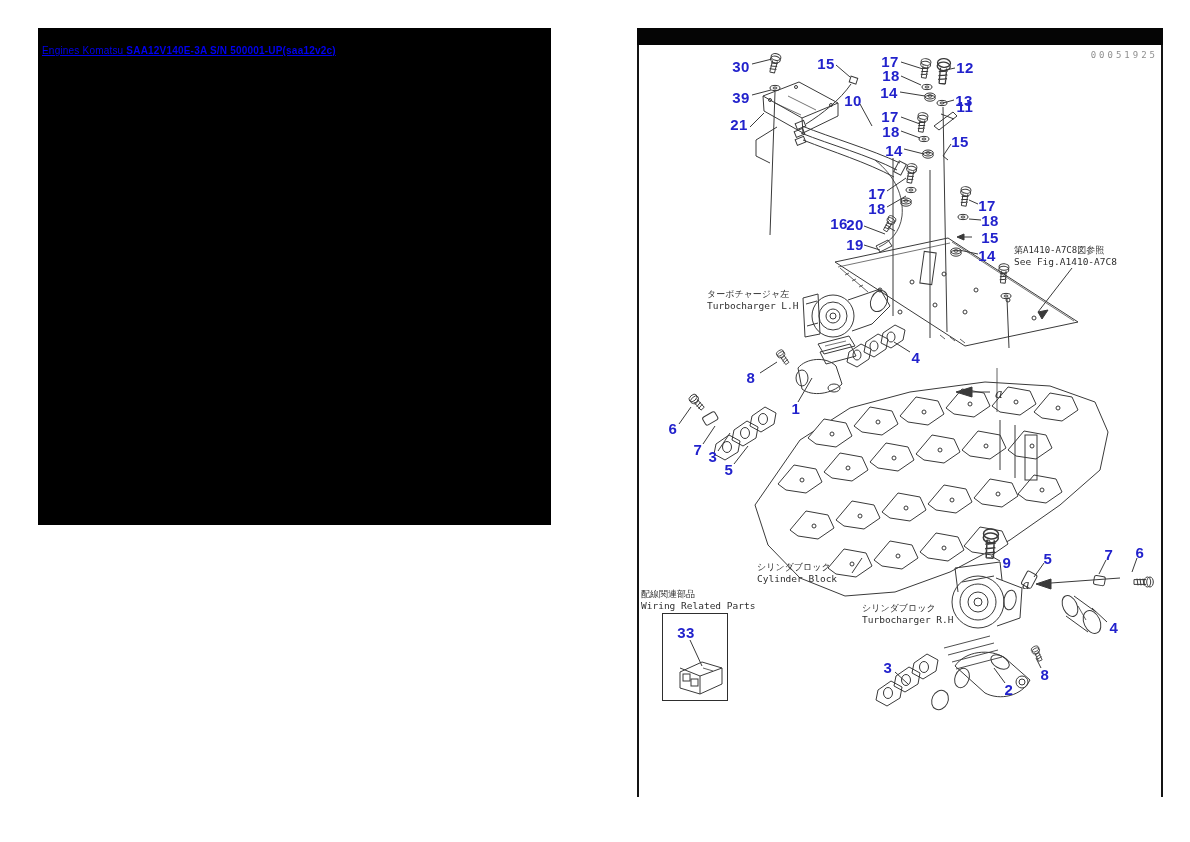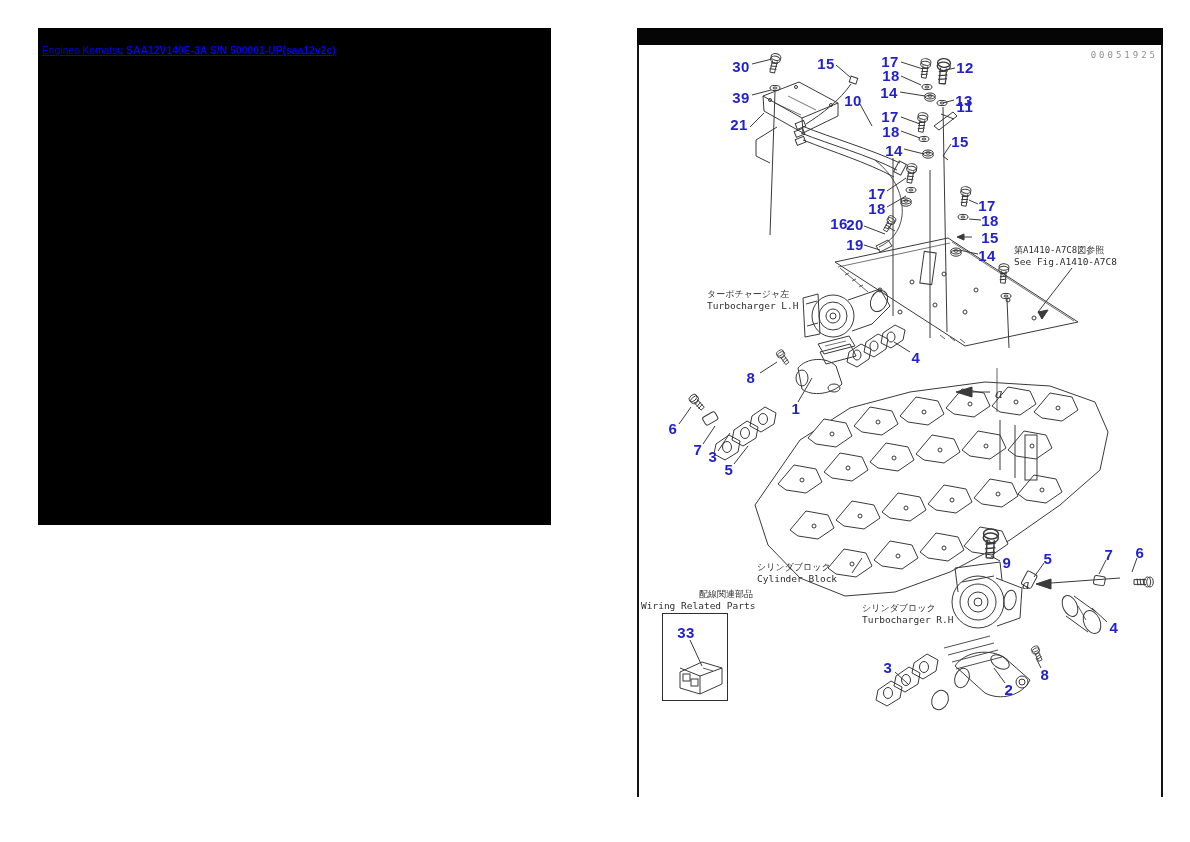--- a/index.html
+++ b/index.html
@@ -307,21 +307,21 @@
     <div>Turbocharger L.H</div>
   </div>
   <div class="lbl" style="left:757px;top:561px;">
     <div class="jp">シリンダブロック</div>
     <div>Cylinder Block</div>
   </div>
   <div class="lbl" style="left:862px;top:602px;">
     <div class="jp">シリンダブロック</div>
     <div>Turbocharger R.H</div>
   </div>
-  <div class="lbl" style="left:641px;top:588px;text-align:right;width:112px;">
+  <div class="lbl" style="left:641px;top:588px;text-align:left;width:112px;">
     <div class="jp">配線関連部品</div>
     <div>Wiring Related Parts</div>
   </div>
   <div class="lbl" style="left:1014px;top:244px;">
     <div class="jp">第A1410-A7C8図参照</div>
     <div>See Fig.A1410-A7C8</div>
   </div>
 
   <div id="wiring-box"></div>
 

